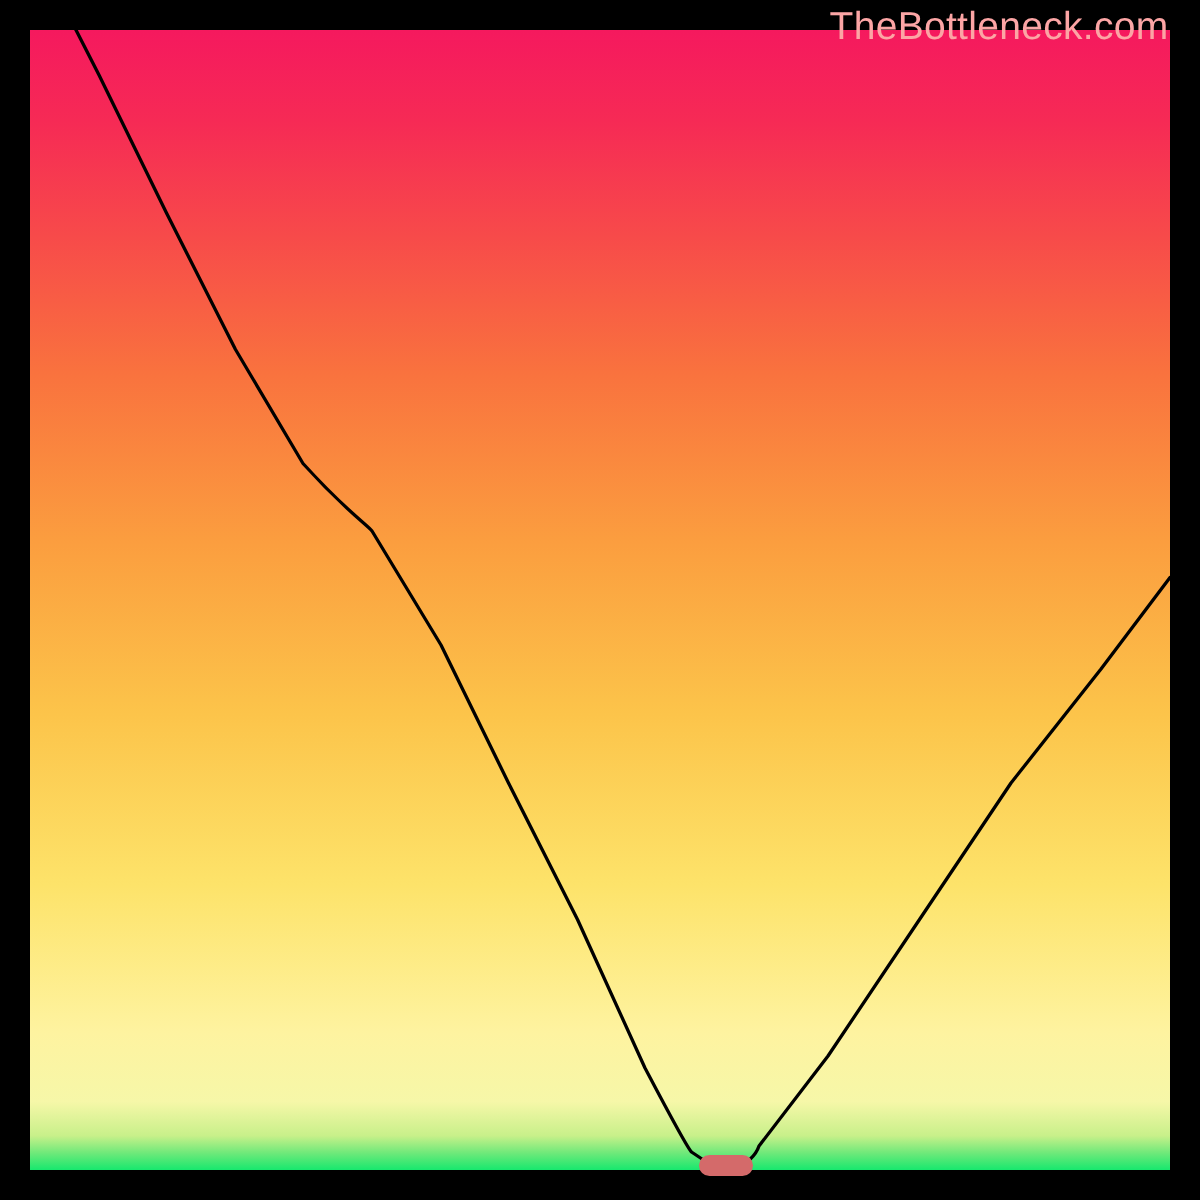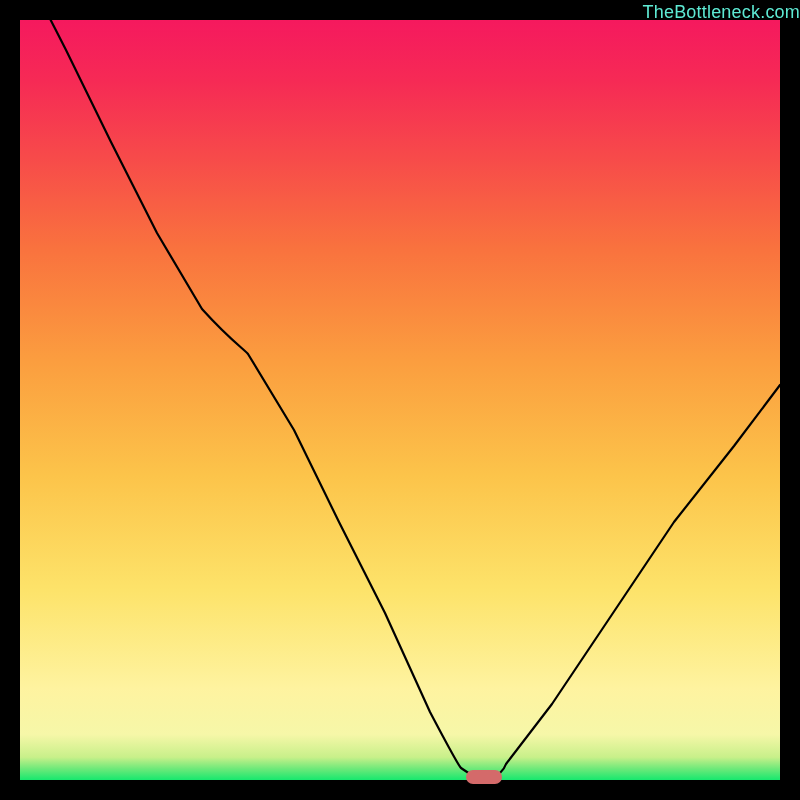--- a/index.html
+++ b/index.html
@@ -36,23 +36,23 @@
       #fb9e3f 55%,
       #f9723e 70%,
       #f74a4a 82%,
       #f62a55 92%,
       #f5195e 100%
     );
   }
   .watermark {
     position: absolute;
     top: 2px;
-    right: 0;
-    color: #5eead4;
-    font-size: 18px;
+    right: 21px;
+    color: #fca5a5;
+    font-size: 26px;
     font-weight: 500;
     letter-spacing: 0.2px;
     user-select: none;
   }
   svg.curve {
     position: absolute;
     left: 20px;
     top: 20px;
     width: 760px;
     height: 760px;

